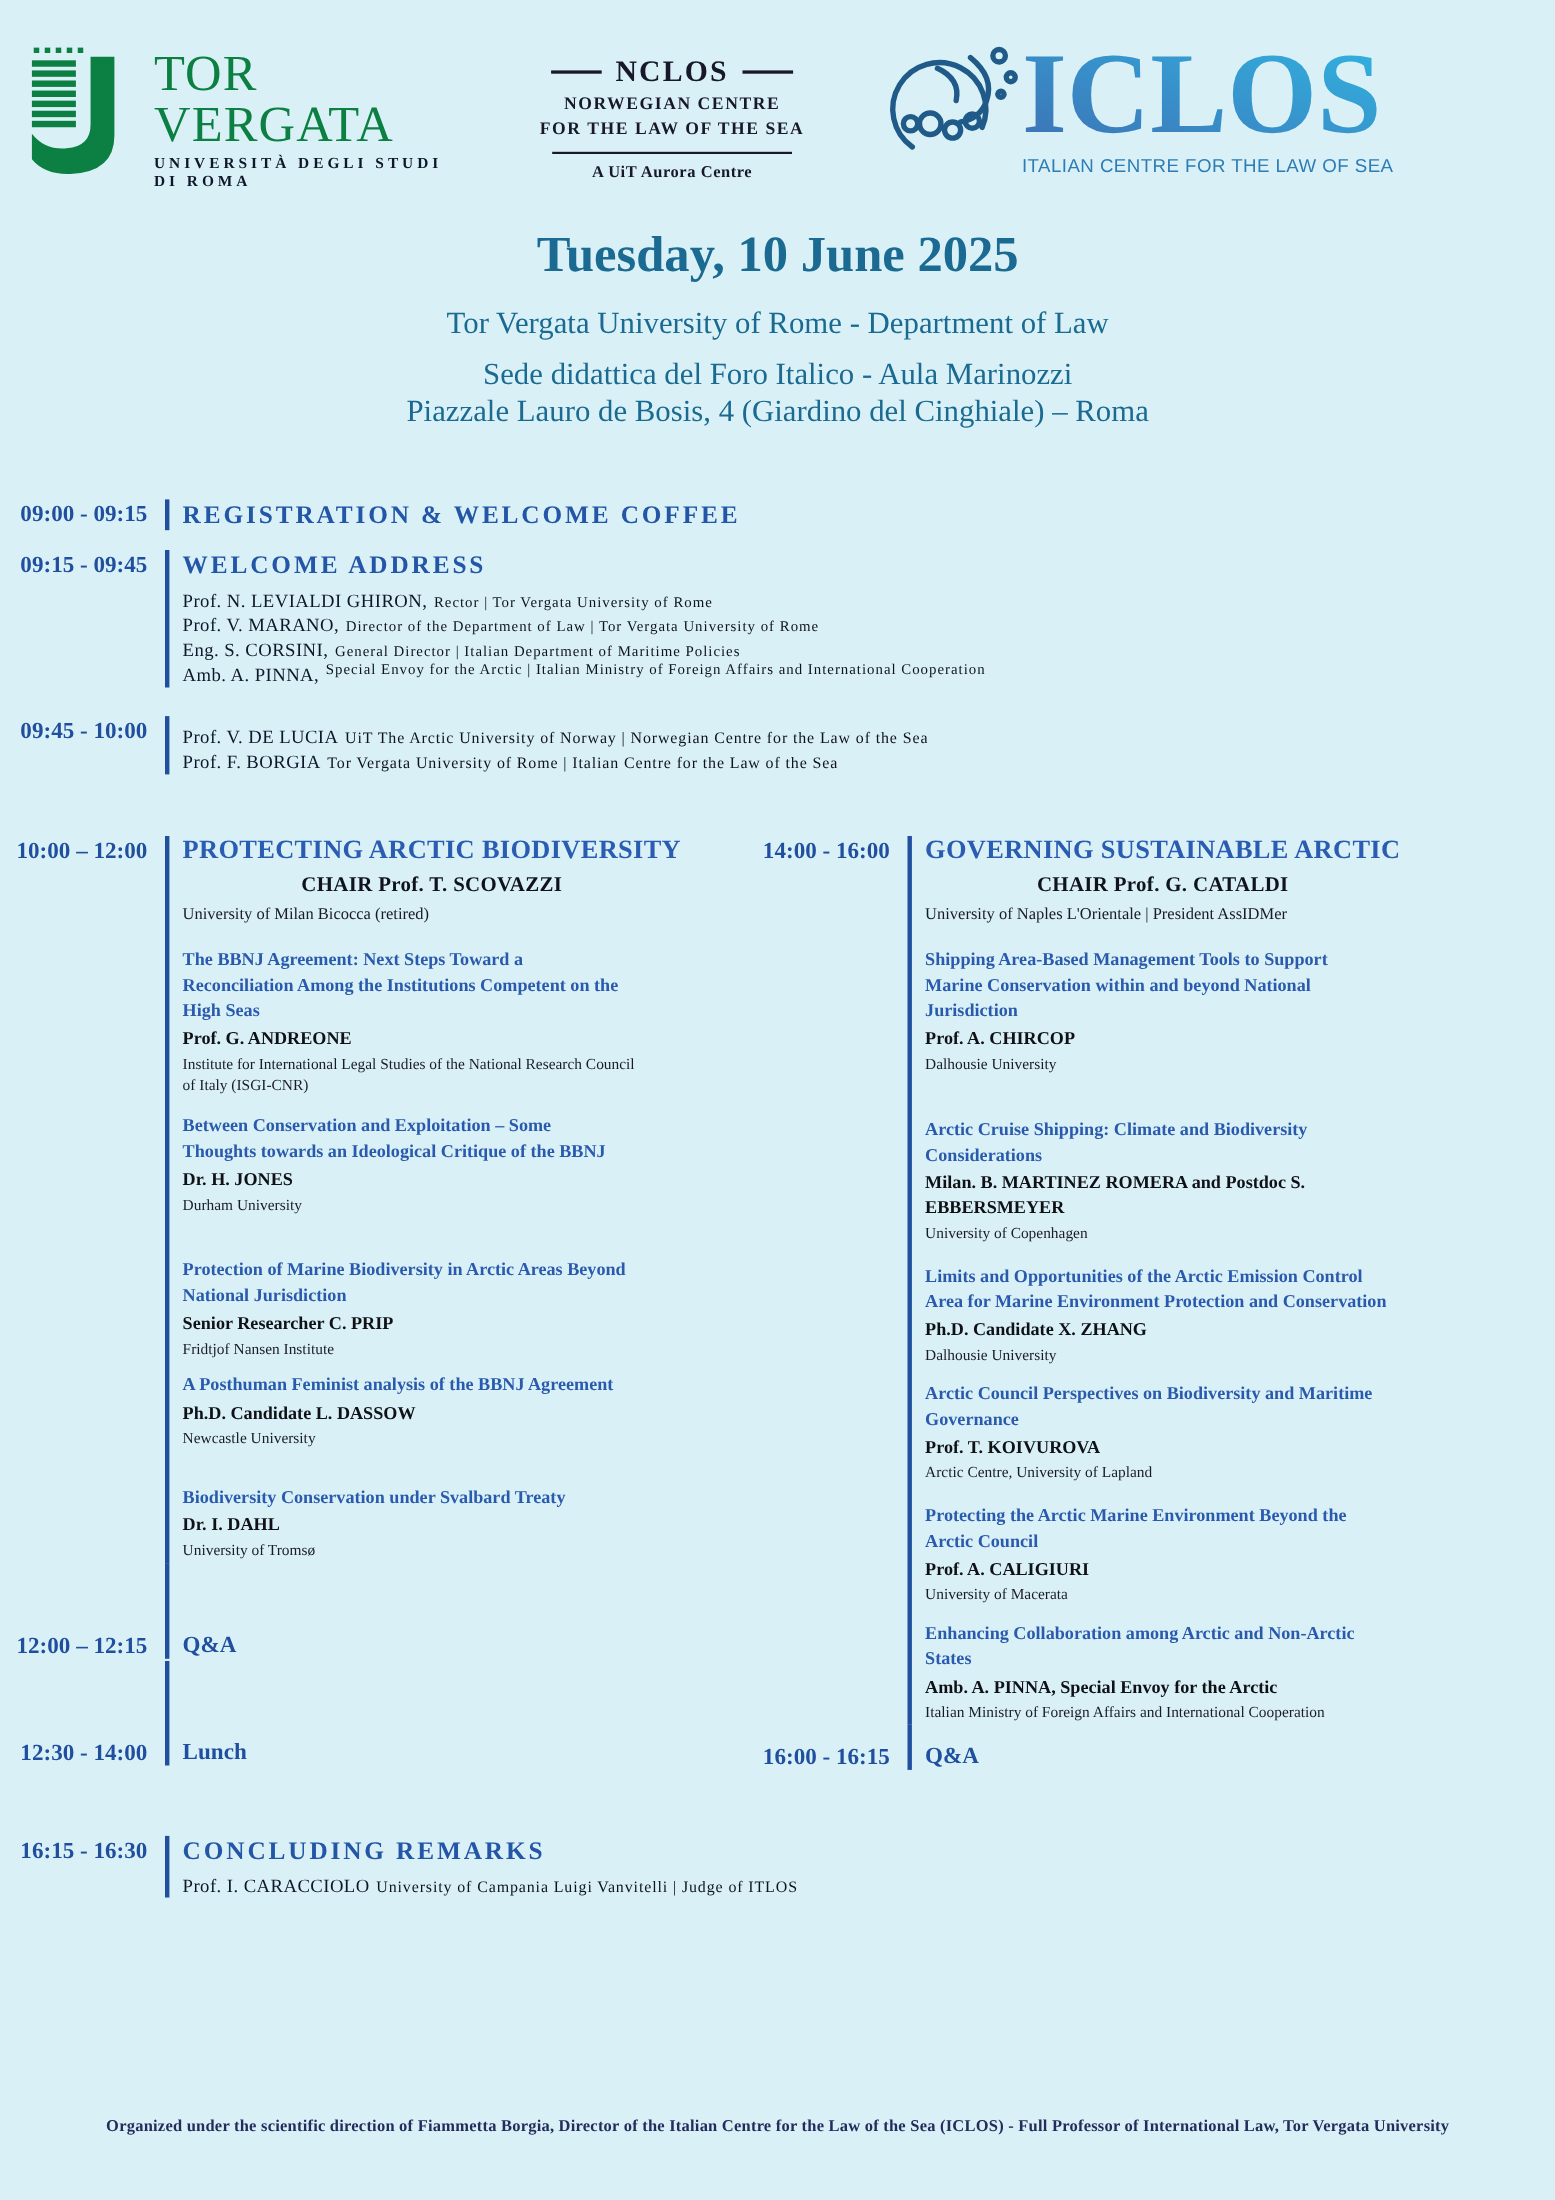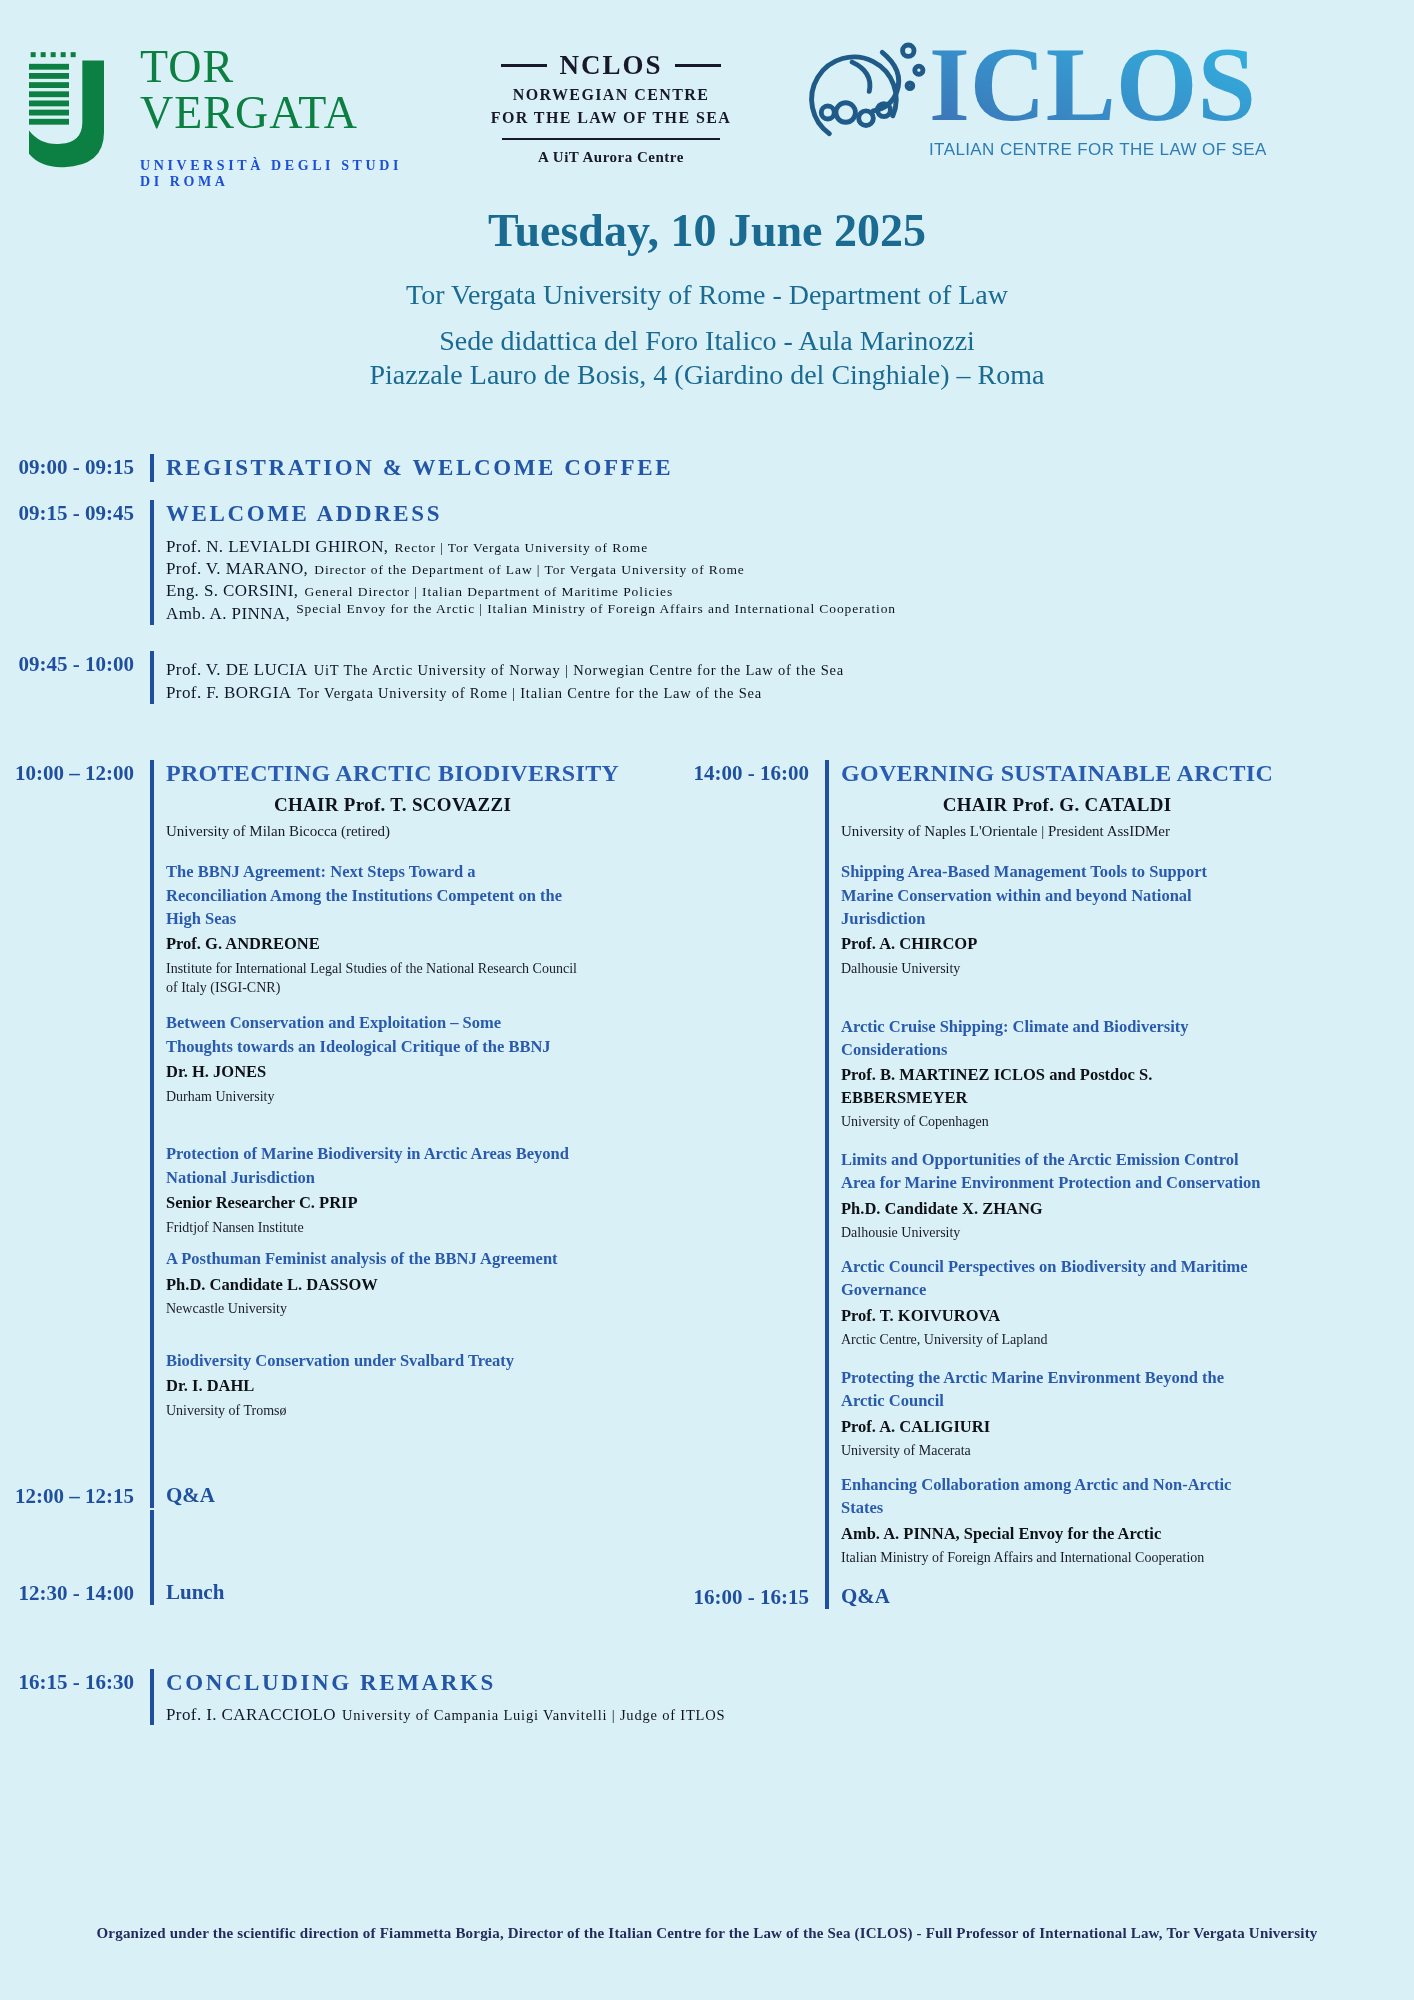--- a/index.html
+++ b/index.html
@@ -4,21 +4,21 @@
 <style>
   * { box-sizing: border-box; margin: 0; padding: 0; }
   body { width:1414px; height:2000px; background:#d9f1f6; font-family:"Liberation Serif", serif; color:#10131c; }
   .page { position:relative; width:1414px; height:1968px; overflow:hidden; }
 
   
   .logos { display:flex; align-items:flex-start; padding:34px 20px 0 24px; height:168px; }
   .logo-tv { display:flex; align-items:center; gap:16px; width:395px; flex-shrink:0; }
   .tv-text { padding-top:10px; }
   .tv-name { font-size:46px; color:#0c7f42; letter-spacing:1px; line-height:1; }
-  .tv-sub { font-size:14px; font-weight:700; letter-spacing:3.6px; color:#1d4ed8; margin-top:22px; }
+  .tv-sub { font-size:14px; font-weight:700; letter-spacing:3.6px; color:#0f172a; margin-top:6px; }
 
   .logo-nclos { width:280px; margin-left:52px; text-align:center; color:#18182a; padding-top:16px; flex-shrink:0; }
   .nclos-top { display:flex; align-items:center; justify-content:center; gap:12px; }
   .nclos-dash { width:46px; height:3px; background:#18182a; }
   .nclos-acronym { font-size:27px; font-weight:700; letter-spacing:2px; }
   .nclos-line { font-size:16px; font-weight:700; letter-spacing:1.4px; margin-top:5px; white-space:nowrap; }
   .nclos-rule { width:218px; height:2px; background:#18182a; margin:11px auto 9px; }
   .nclos-tagline { font-size:15px; font-weight:700; letter-spacing:0.5px; }
 
   .logo-iclos { display:flex; align-items:flex-start; margin-left:54px; padding-top:2px; }
@@ -267,21 +267,21 @@
           <div class="talk mt20">
             <div class="talk-title">Shipping Area-Based Management Tools to Support
 Marine Conservation within and beyond National
 Jurisdiction</div>
             <div class="talk-speaker">Prof. A. CHIRCOP</div>
             <div class="talk-affil">Dalhousie University</div>
           </div>
           <div class="talk mt36">
             <div class="talk-title">Arctic Cruise Shipping: Climate and Biodiversity
 Considerations</div>
-            <div class="talk-speaker">Prof. B. MARTINEZ ICLOS and Postdoc S.
+            <div class="talk-speaker">Milan. B. MARTINEZ ROMERA and Postdoc S.
 EBBERSMEYER</div>
             <div class="talk-affil">University of Copenhagen</div>
           </div>
           <div class="talk mt16">
             <div class="talk-title">Limits and Opportunities of the Arctic Emission Control
 Area for Marine Environment Protection and Conservation</div>
             <div class="talk-speaker">Ph.D. Candidate X. ZHANG</div>
             <div class="talk-affil">Dalhousie University</div>
           </div>
           <div class="talk mt12">

